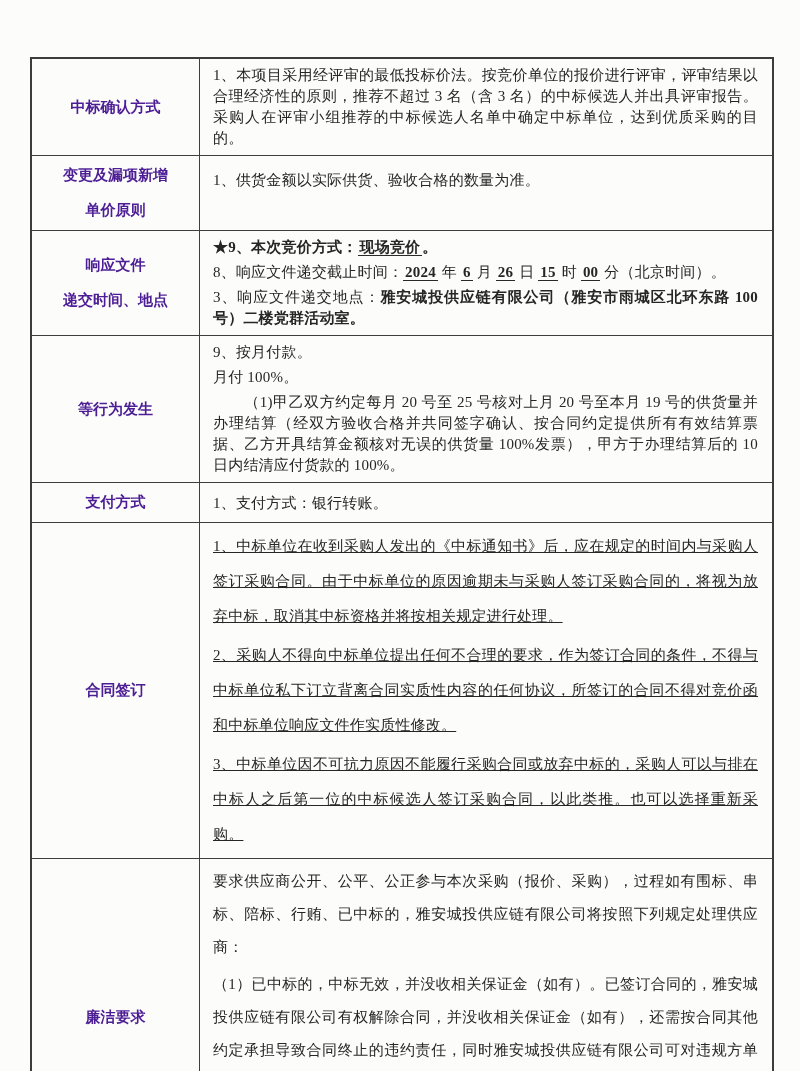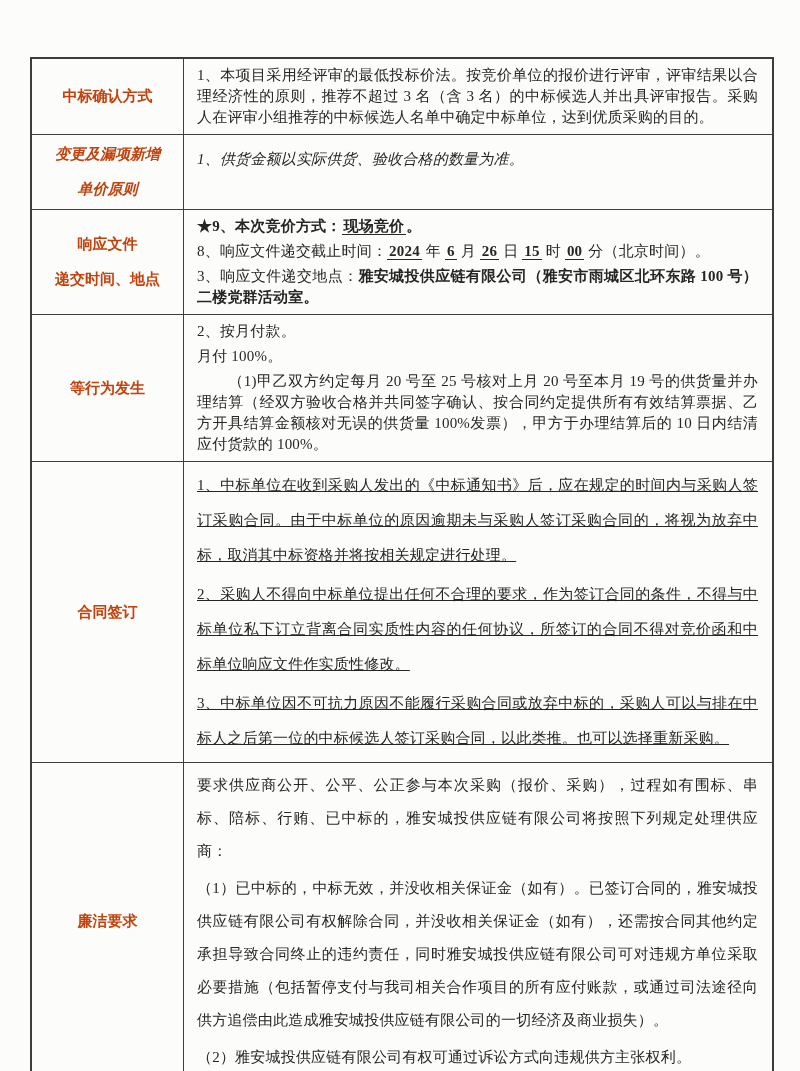--- a/index.html
+++ b/index.html
@@ -30,22 +30,22 @@
   }
   table.doc-table td {
     border: 1px solid #3e3e3e;
     font-size: 15px;
     vertical-align: middle;
   }
   td.label-cell {
     width: 127px;
     text-align: center;
     font-weight: bold;
-    color: #c2410c;
-    padding: 2px 12px;
+    color: #4c1d95;
+    padding: 2px 20px;
   }
   .label-line {
     line-height: 35px;
     white-space: nowrap;
   }
   td.content-cell {
     padding: 2px 10px 2px 9px;
     letter-spacing: 0.2px;
   }
   p.para {
@@ -54,21 +54,21 @@
     text-align: justify;
     text-justify: inter-ideograph;
   }
   span.b { font-weight: bold; }
   span.u {
     border-bottom: 1.5px solid #2a2a2a;
     padding: 0 2px;
   }
   
   tr.r0 { height: 62px; }
-  tr.r1 { height: 68px; font-style: italic; }
+  tr.r1 { height: 68px; }
   tr.r1 td.content-cell { vertical-align: top; padding-top: 10px; }
   tr.r2 { height: 83px; }
   tr.r3 { height: 126px; }
   tr.r4 { height: 30px; }
   tr.r4 p.para { line-height: 20px; }
   tr.r5 { height: 280px; }
   tr.r5 p.para { line-height: 35px; text-decoration: underline; }
   tr.r6 { height: 264px; }
   tr.r6 p.para { line-height: 33px; }
   .footer {
@@ -114,23 +114,31 @@
             <p class="para"><span class="b ">★9、本次竞价方式：</span><span class="b u">现场竞价</span><span class="b ">。</span></p>
             <p class="para"><span class="">8、响应文件递交截止时间：</span><span class="b u">2024</span><span class=""> 年 </span><span class="b u">6</span><span class=""> 月 </span><span class="b u">26</span><span class=""> 日 </span><span class="b u">15</span><span class=""> 时 </span><span class="b u">00</span><span class=""> 分（北京时间）。</span></p>
             <p class="para"><span class="">3、响应文件递交地点：</span><span class="b ">雅安城投供应链有限公司（雅安市雨城区北环东路 100 号）二楼党群活动室。</span></p>
           </td>
         </tr>
         <tr class="r3">
           <td class="label-cell">
             <div class="label-line">等行为发生</div>
           </td>
           <td class="content-cell">
-            <p class="para"><span class="">2、按月付款。</span></p>
+            <p class="para"><span class="">9、按月付款。</span></p>
             <p class="para"><span class="">月付 100%。</span></p>
             <p class="para"><span class="">　　（1)甲乙双方约定每月 20 号至 25 号核对上月 20 号至本月 19 号的供货量并办理结算（经双方验收合格并共同签字确认、按合同约定提供所有有效结算票据、乙方开具结算金额核对无误的供货量 100%发票），甲方于办理结算后的 10 日内结清应付货款的 100%。</span></p>
+          </td>
+        </tr>
+        <tr class="r4">
+          <td class="label-cell">
+            <div class="label-line">支付方式</div>
+          </td>
+          <td class="content-cell">
+            <p class="para"><span class="">1、支付方式：银行转账。</span></p>
           </td>
         </tr>
         <tr class="r5">
           <td class="label-cell">
             <div class="label-line">合同签订</div>
           </td>
           <td class="content-cell">
             <p class="para"><span class="">1、中标单位在收到采购人发出的《中标通知书》后，应在规定的时间内与采购人签订采购合同。由于中标单位的原因逾期未与采购人签订采购合同的，将视为放弃中标，取消其中标资格并将按相关规定进行处理。</span></p>
             <p class="para"><span class="">2、采购人不得向中标单位提出任何不合理的要求，作为签订合同的条件，不得与中标单位私下订立背离合同实质性内容的任何协议，所签订的合同不得对竞价函和中标单位响应文件作实质性修改。</span></p>
             <p class="para"><span class="">3、中标单位因不可抗力原因不能履行采购合同或放弃中标的，采购人可以与排在中标人之后第一位的中标候选人签订采购合同，以此类推。也可以选择重新采购。</span></p>

